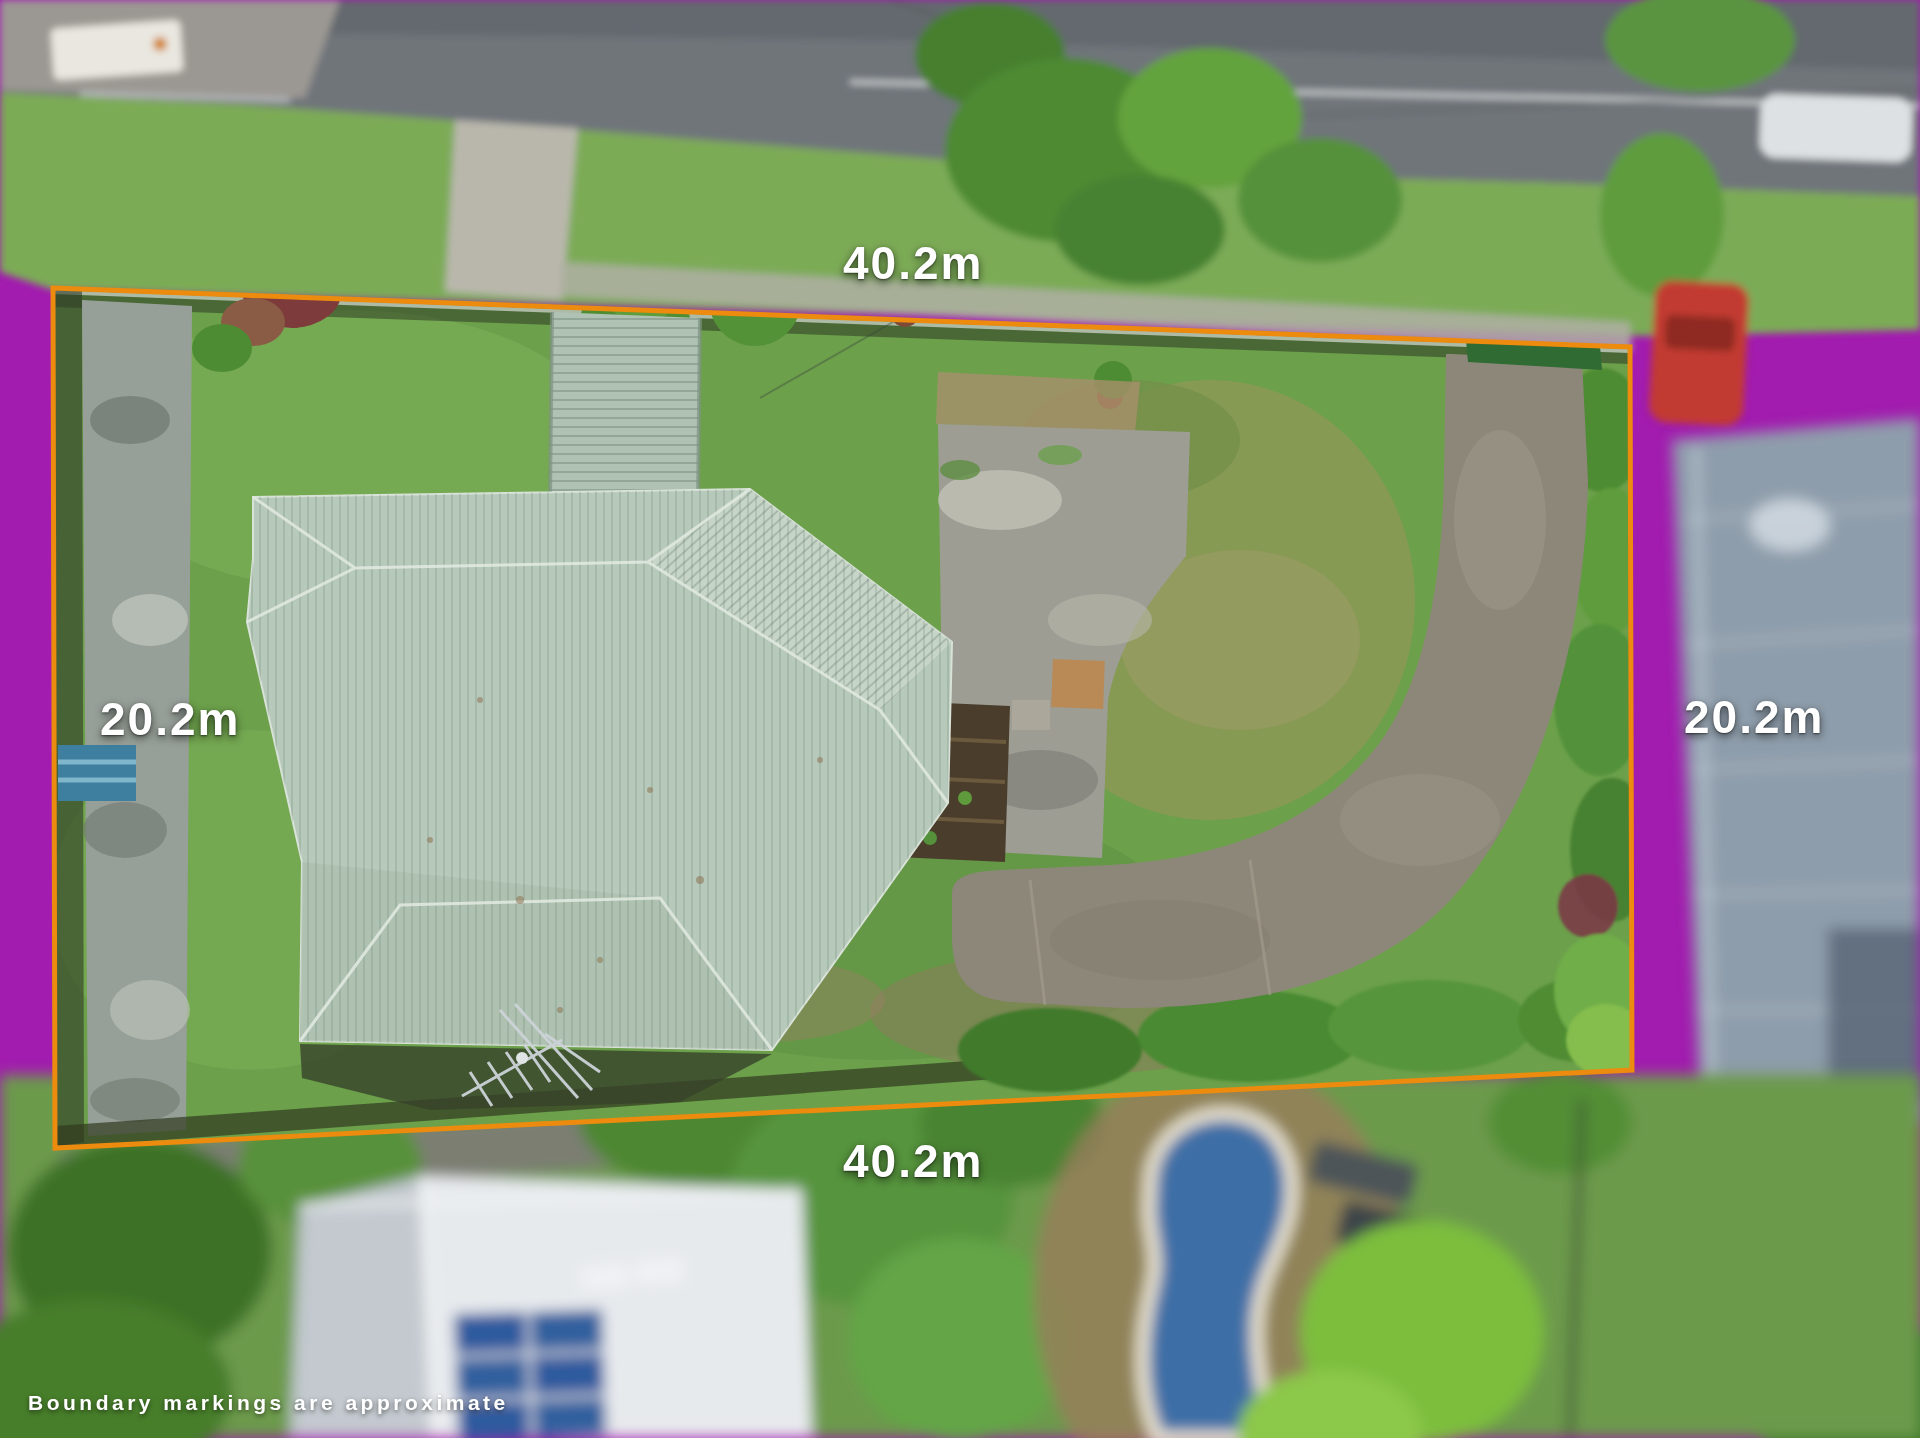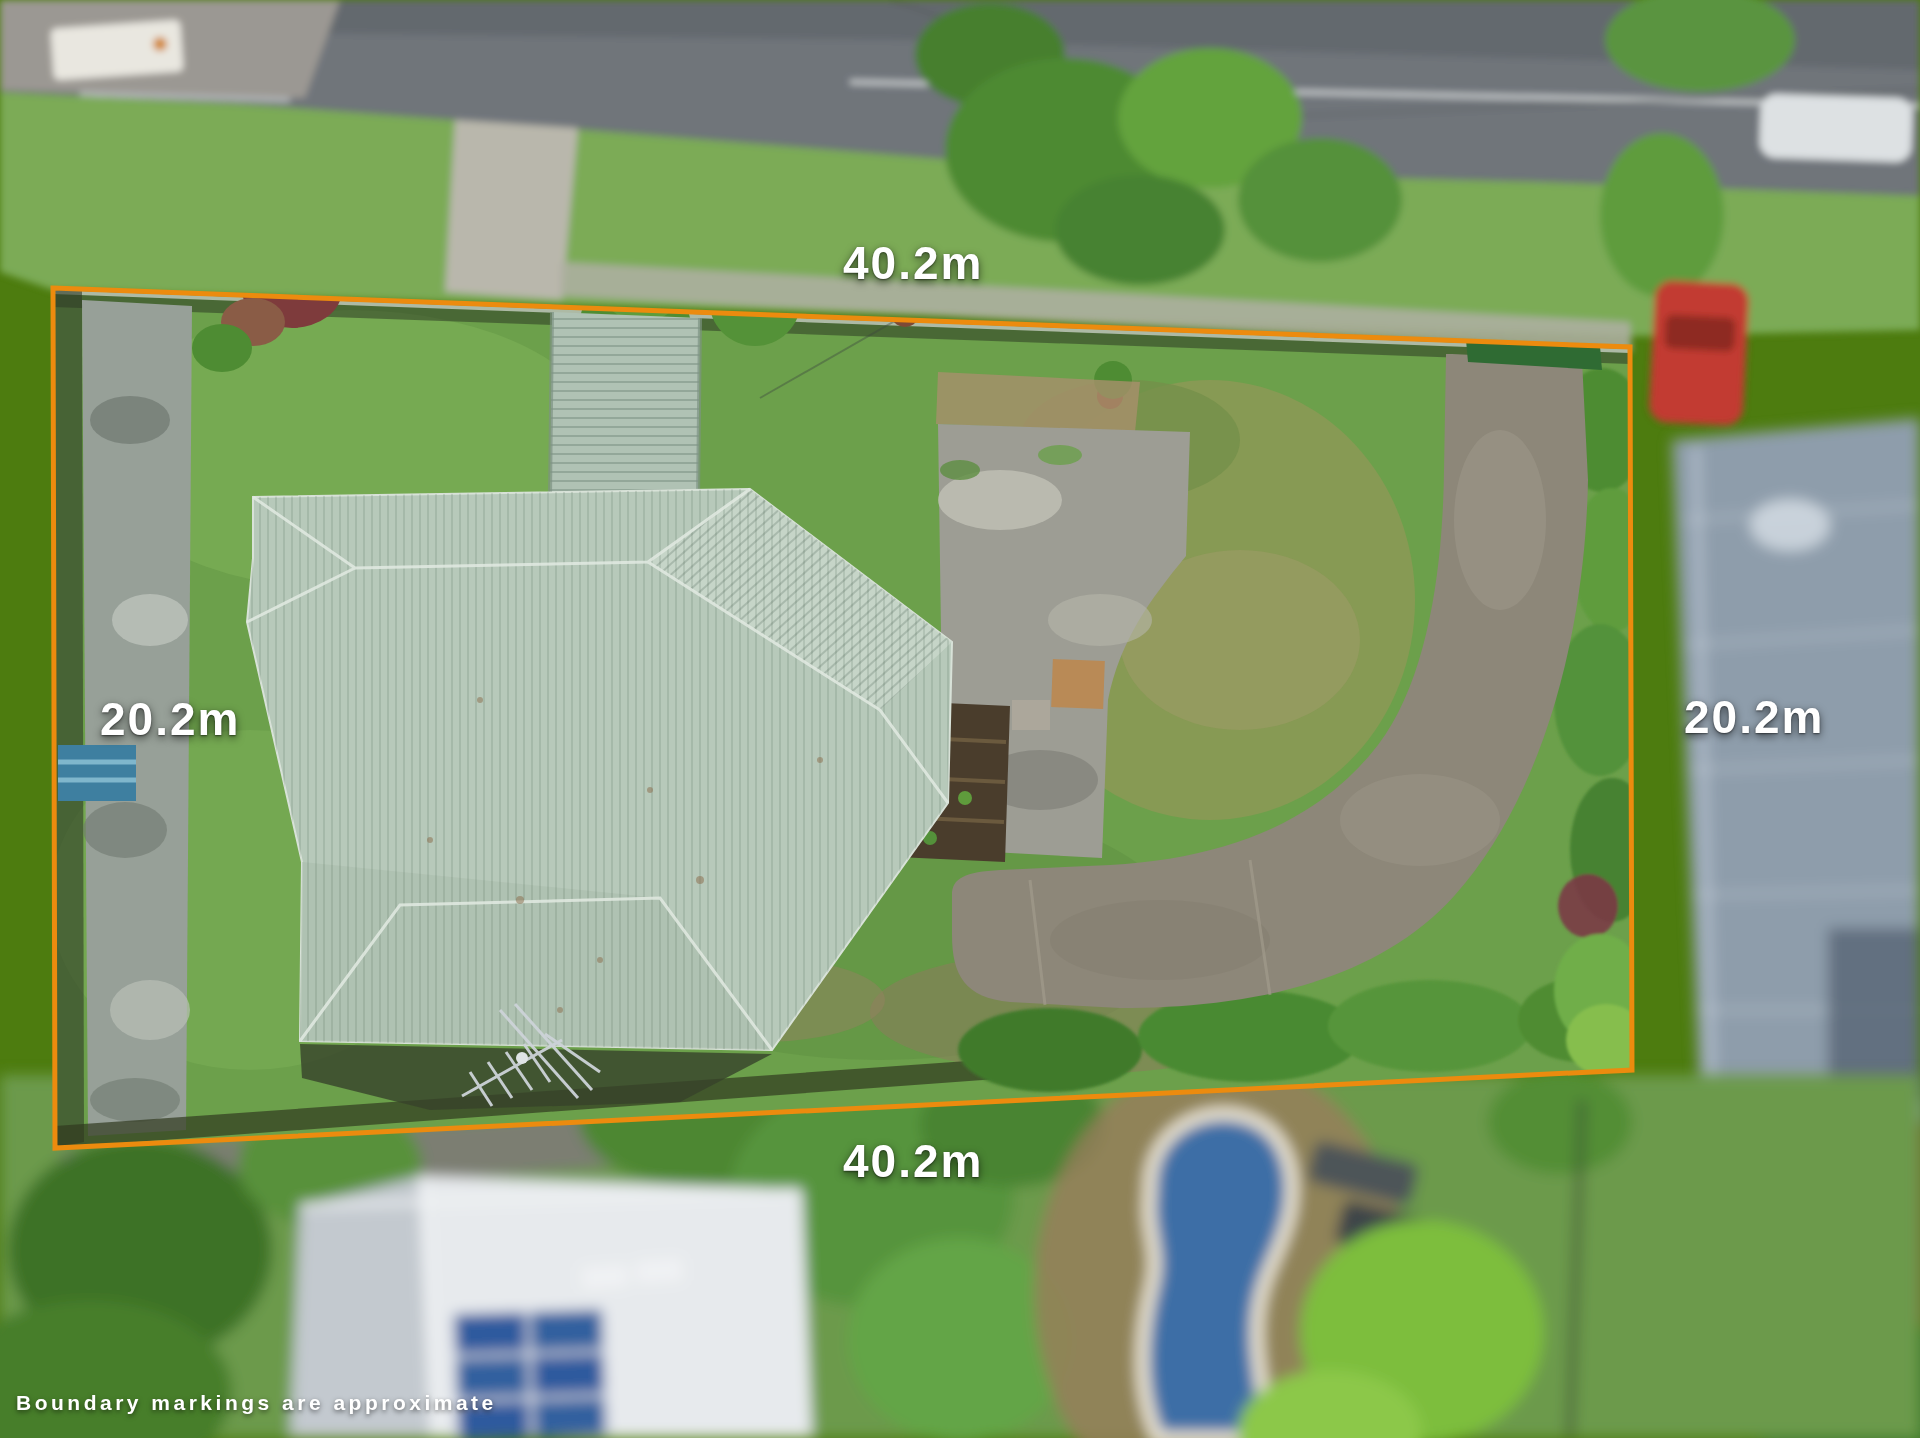--- a/index.html
+++ b/index.html
@@ -1,25 +1,25 @@
 <!DOCTYPE html>
 <html><head>
 <meta charset="utf-8">
 <style>
   html,body{margin:0;padding:0;background:#222;}
   .stage{position:relative;width:1920px;height:1438px;overflow:hidden;
-         font-family:"Liberation Sans",sans-serif;background:#4d7c0f;}
+         font-family:"Liberation Sans",sans-serif;background:#a21caf;}
   .stage svg{position:absolute;left:0;top:0;}
   .overlay-label{position:absolute;color:#fff;font-weight:700;line-height:1;
     text-shadow:0 3px 9px rgba(0,0,0,.6),0 1px 2px rgba(0,0,0,.5);white-space:nowrap;}
   .dim-label{font-size:46px;letter-spacing:2px;}
   .area-label{left:768px;top:650px;font-size:107px;letter-spacing:8px;
     text-shadow:0 5px 14px rgba(0,0,0,.55),0 2px 3px rgba(0,0,0,.45);}
   .area-label sup{font-size:50px;letter-spacing:0;position:relative;top:-58px;left:8px;}
-  .disclaimer{left:16px;top:1392px;font-size:21px;letter-spacing:3.5px;
+  .disclaimer{left:28px;top:1392px;font-size:21px;letter-spacing:3.5px;
     text-shadow:0 2px 5px rgba(0,0,0,.55);}
   #dim-top{left:843px;top:240px;}
   #dim-left{left:100px;top:696px;}
   #dim-right{left:1684px;top:694px;}
   #dim-bottom{left:843px;top:1138px;}
 </style>
 </head>
 <body>
 
 <div class="stage">

